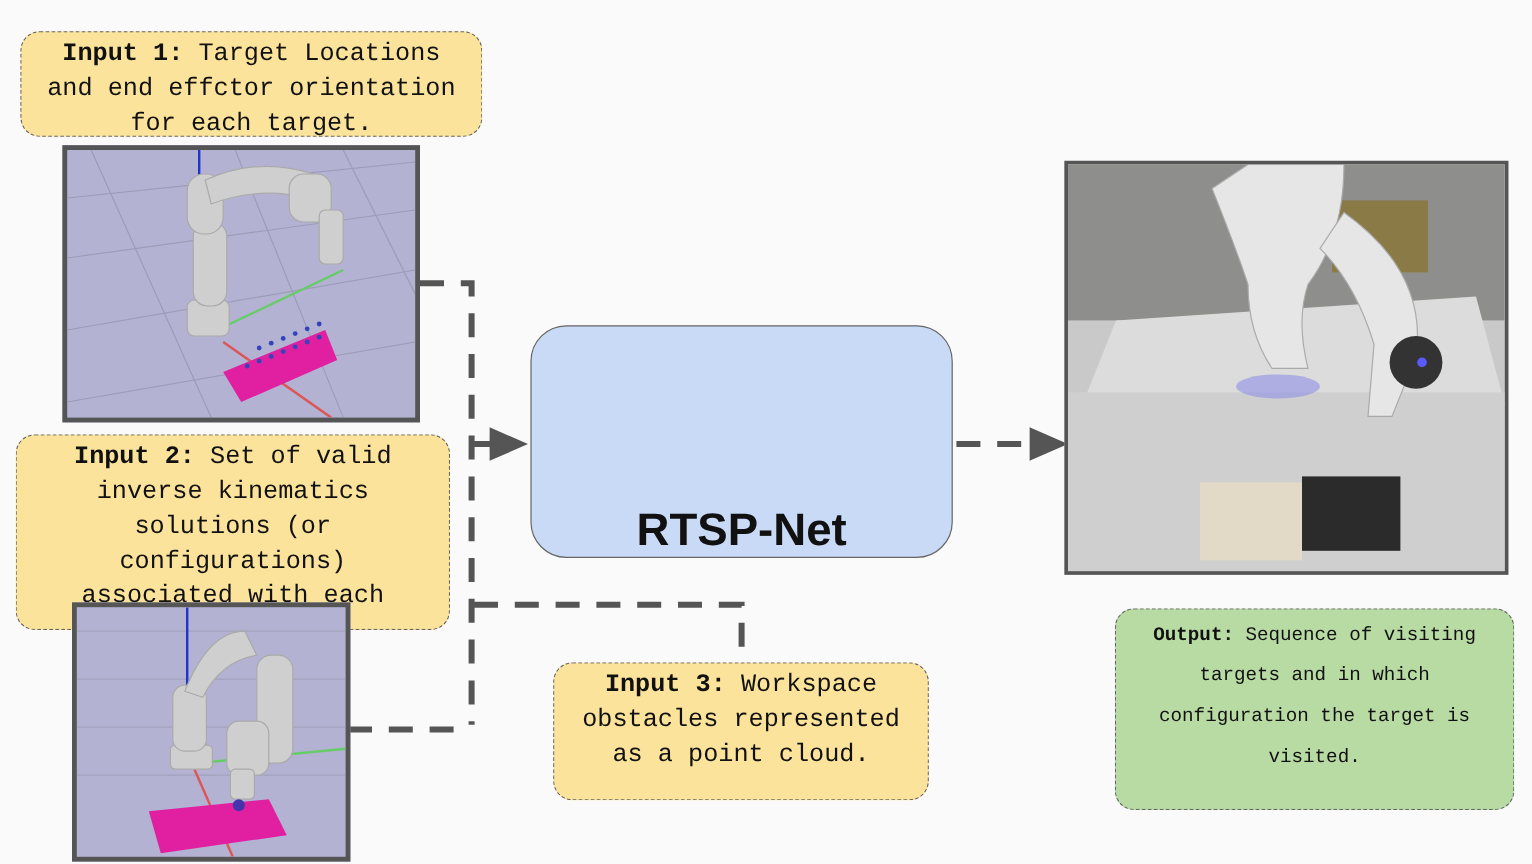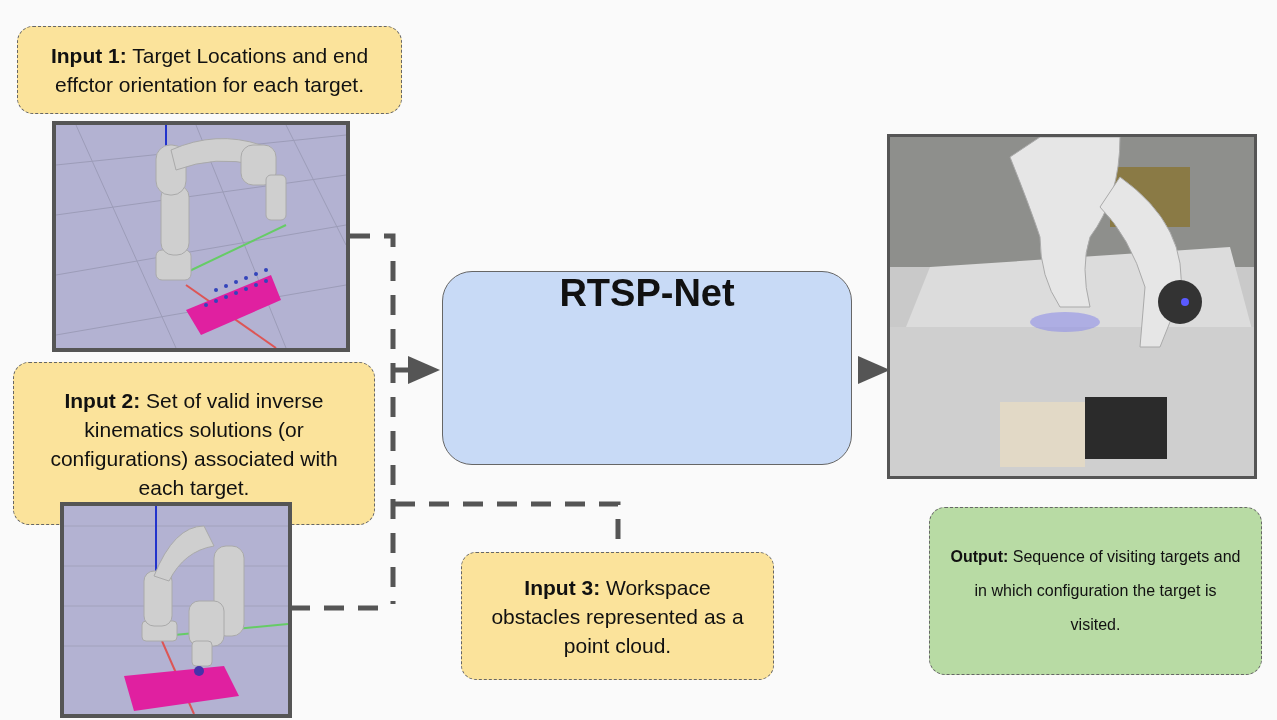--- a/index.html
+++ b/index.html
@@ -6,34 +6,35 @@
   body {
     width:1277px; height:720px; position:relative; overflow:hidden;
     background:#fafafa;
     font-family:"Liberation Sans", sans-serif;
     color:#111;
   }
   .note {
     position:absolute; box-sizing:border-box;
     border:1.5px dashed #666; border-radius:16px;
     text-align:center; font-size:21px; line-height:29px;
-    display:flex; align-items:center; justify-content:center;
+    display:flex; align-items:flex-start; justify-content:center;
     padding:4px 20px;
+    font-family:Liberation Mono, monospace;
   }
   .note.yellow { background:#fbe39b; }
   .note.green { background:#b8dba4; }
   .note b { font-weight:bold; }
   .panel {
     position:absolute; box-sizing:border-box;
     border:4px solid #555; overflow:hidden;
   }
   .core {
-    position:absolute; left:442px; top:271px; width:410px; height:194px;
+    position:absolute; left:442px; top:271px; width:352px; height:194px;
     box-sizing:border-box; background:#c8daf6; border:1.5px solid #666;
-    border-radius:30px; display:flex; align-items:flex-start; justify-content:center;
+    border-radius:30px; display:flex; align-items:flex-end; justify-content:center;
     font-size:38px; font-weight:bold; color:#111;
   }
   svg.conn { position:absolute; left:0; top:0; pointer-events:none; }
 </style>
 </head>
 <body>
 
 <svg class="conn" width="1277" height="720">
   <g stroke="#555" stroke-width="5" fill="none" stroke-dasharray="20 14">
     <path d="M350 236 H393 V604"></path>
@@ -116,21 +117,21 @@
     </g>
     <polygon points="60,170 160,160 175,190 70,205" fill="#e020a0"></polygon>
     <circle cx="135" cy="165" r="5" fill="#4433aa"></circle>
   </svg>
 </div>
 
 <div class="core">
   <span>RTSP-Net</span>
 </div>
 
-<div class="note yellow" style="left:461px;top:552px;width:313px;height:128px;border-radius:15px;">
+<div class="note yellow" style="left:461px;top:552px;width:313px;height:115px;">
   <div><b>Input 3:</b><span> Workspace obstacles represented as a point cloud.</span></div>
 </div>
 
 <div class="panel" style="left:887px;top:134px;width:370px;height:345px;background:#c9c9c9;border-width:3px;">
   <svg width="364" height="339" viewBox="0 0 364 339">
     <rect x="0" y="0" width="364" height="130" fill="#8e8f8c"></rect>
     <rect x="220" y="30" width="80" height="60" fill="#8a7a45"></rect>
     <polygon points="40,130 340,110 364,200 0,230" fill="#dcdcdc"></polygon>
     <rect x="0" y="190" width="364" height="149" fill="#cfcfcf"></rect>
     <path d="M120 20 Q140 70 150 100 Q150 140 170 170 L200 170 Q190 130 200 100 Q230 60 230 0 L150 0 Z" fill="#e6e6e6" stroke="#aaa"></path>

